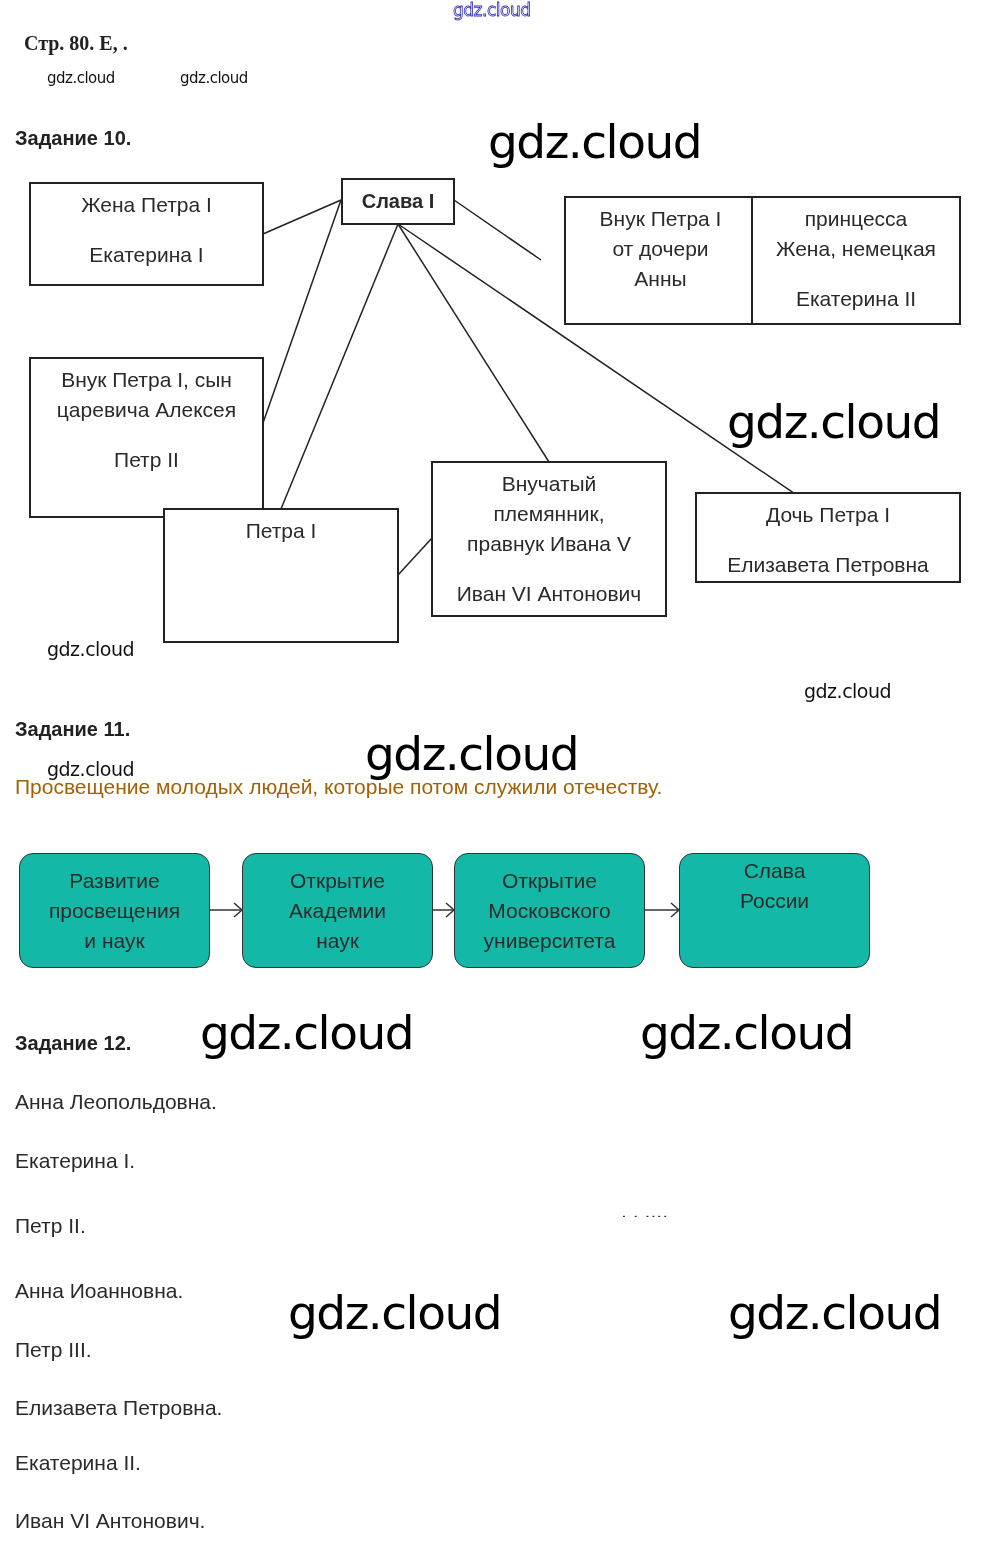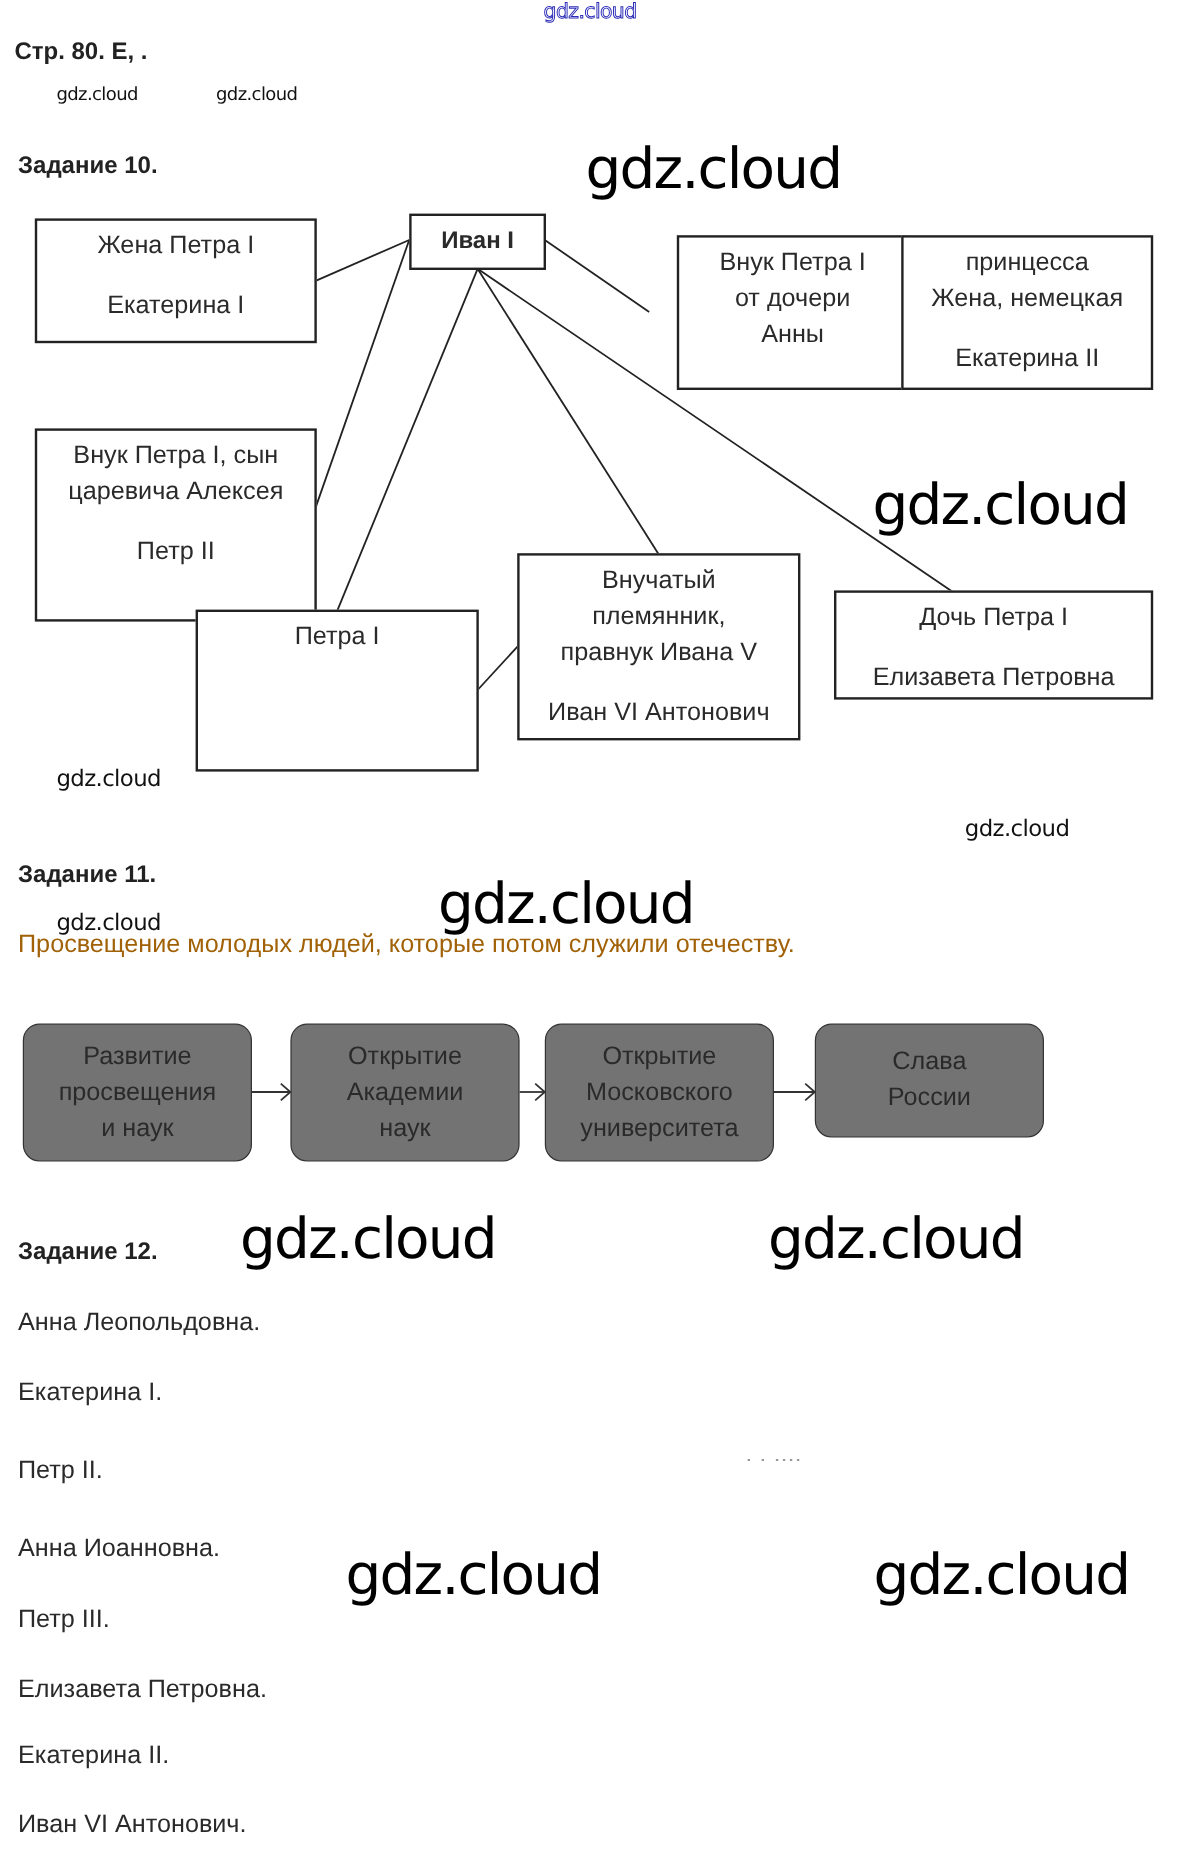--- a/index.html
+++ b/index.html
@@ -9,21 +9,21 @@
   .heading { font-weight: bold; font-size: 20px; color: #222; }
   .wm-small { font-family: "DejaVu Sans", sans-serif; font-size: 15px; color: #111; letter-spacing: -0.5px; }
   .wm-small-b { font-family: "DejaVu Sans", sans-serif; font-size: 19px; color: #111; letter-spacing: -0.5px; }
   .wm-big { font-family: "DejaVu Sans", sans-serif; font-size: 47px; color: #000; letter-spacing: -1.5px; line-height: 1; }
   .wm-top { font-family: "DejaVu Sans", sans-serif; font-size: 17px; color: #fff;
             -webkit-text-stroke: 0.8px #2b2bb8; letter-spacing: -0.5px; }
   .box { position: absolute; border: 2px solid #222; background: #fff; box-sizing: border-box;
          text-align: center; font-size: 21px; color: #2a2a2a; line-height: 30px; }
   .box .line { display: block; }
   .box .gap { display: block; height: 20px; }
-  .rbox { position: absolute; border: 1.5px solid #333; border-radius: 14px; background: #737373;
+  .rbox { position: absolute; border: 1.5px solid #333; border-radius: 14px; background: #14b8a6;
           box-sizing: border-box; text-align: center; font-size: 21px; color: #2a2a2a; line-height: 30px;
           display: flex; flex-direction: column; justify-content: flex-start; }
   .answer { position: absolute; left: 15px; font-size: 21px; color: #2a2a2a; }
   svg.lines { position: absolute; left: 0; top: 0; }
 </style>
 </head>
 <body>
 
 <div class="abs wm-top" style="left:453px; top:0px;">gdz.cloud</div>
 <div class="abs wm-small" style="left:47px; top:69px;">gdz.cloud</div>
@@ -32,37 +32,37 @@
 <div class="abs wm-big" style="left:727px; top:398px;">gdz.cloud</div>
 <div class="abs wm-small-b" style="left:47px; top:638px;">gdz.cloud</div>
 <div class="abs wm-small-b" style="left:804px; top:680px;">gdz.cloud</div>
 <div class="abs wm-big" style="left:365px; top:730px;">gdz.cloud</div>
 <div class="abs wm-small-b" style="left:47px; top:758px;">gdz.cloud</div>
 <div class="abs wm-big" style="left:200px; top:1009px;">gdz.cloud</div>
 <div class="abs wm-big" style="left:640px; top:1009px;">gdz.cloud</div>
 <div class="abs wm-big" style="left:288px; top:1289px;">gdz.cloud</div>
 <div class="abs wm-big" style="left:728px; top:1289px;">gdz.cloud</div>
 
-<div class="abs heading" style="left:12px; top:32px;">Стр. 80. Е,  .</div>
+<div class="abs heading" style="left:24px; top:32px;font-family:Liberation Serif, serif;">Стр. 80. Е,  .</div>
 
 <div class="abs heading" style="left:15px; top:91px;margin-top:36px;">Задание 10.</div>
 
 <svg class="lines" width="984" height="700">
   <line x1="341" y1="200" x2="263" y2="234" stroke="#222" stroke-width="1.5"></line>
   <line x1="341" y1="200" x2="263" y2="423" stroke="#222" stroke-width="1.5"></line>
   <line x1="398" y1="224" x2="281" y2="509" stroke="#222" stroke-width="1.5"></line>
   <line x1="398" y1="224" x2="549" y2="462" stroke="#222" stroke-width="1.5"></line>
   <line x1="398" y1="224" x2="829" y2="517" stroke="#222" stroke-width="1.5"></line>
   <line x1="454" y1="200" x2="541" y2="260" stroke="#222" stroke-width="1.5"></line>
   <line x1="732" y1="260" x2="752" y2="260" stroke="#222" stroke-width="1.5"></line>
   <line x1="398" y1="575" x2="432" y2="538" stroke="#222" stroke-width="1.5"></line>
 </svg>
 
 <div class="box" style="left:341px; top:178px; width:114px; height:47px; font-weight:bold; font-size:20px; line-height:42px;">
-  <span>Иван I</span>
+  <span>Слава I</span>
 </div>
 
 <div class="box" style="left:29px; top:182px; width:235px; height:104px; padding-top:6px;">
   <span class="line">Жена Петра I</span>
   <span class="gap"></span>
   <span class="line">Екатерина I</span>
 </div>
 
 <div class="box" style="left:564px; top:196px; width:193px; height:129px; padding-top:6px;">
   <span class="line">Внук Петра I</span>
@@ -129,21 +129,21 @@
 <div class="rbox" style="left:242px; top:853px; width:191px; height:115px; padding-top:12px;">
   <span>Открытие</span>
   <span>Академии</span>
   <span>наук</span>
 </div>
 <div class="rbox" style="left:454px; top:853px; width:191px; height:115px; padding-top:12px;">
   <span>Открытие</span>
   <span>Московского</span>
   <span>университета</span>
 </div>
-<div class="rbox" style="left:679px; top:853px; width:191px; height:95px; padding-top:16px;">
+<div class="rbox" style="left:679px; top:853px; width:191px; height:115px; padding-top:2px;">
   <span>Слава</span>
   <span>России</span>
 </div>
 
 <div class="abs heading" style="left:15px; top:1032px;">Задание 12.</div>
 <div class="answer" style="top:1090px;">Анна Леопольдовна.</div>
 <div class="answer" style="top:1149px;">Екатерина I.</div>
 <div class="answer" style="top:1214px;">Петр II.</div>
 <div class="answer" style="top:1279px;">Анна Иоанновна.</div>
 <div class="answer" style="top:1338px;">Петр III.</div>

